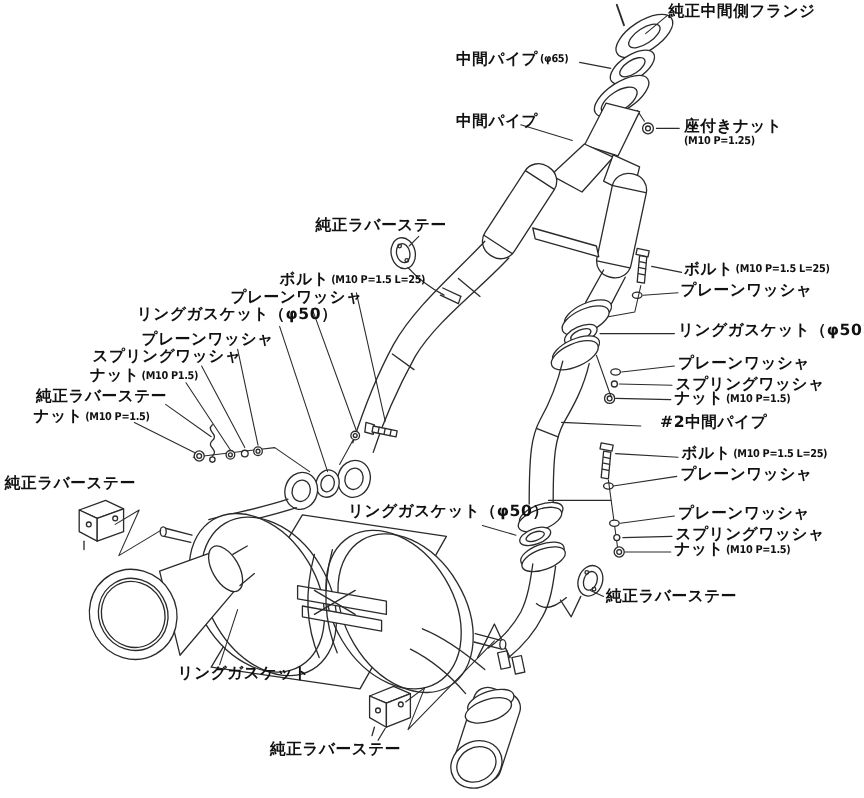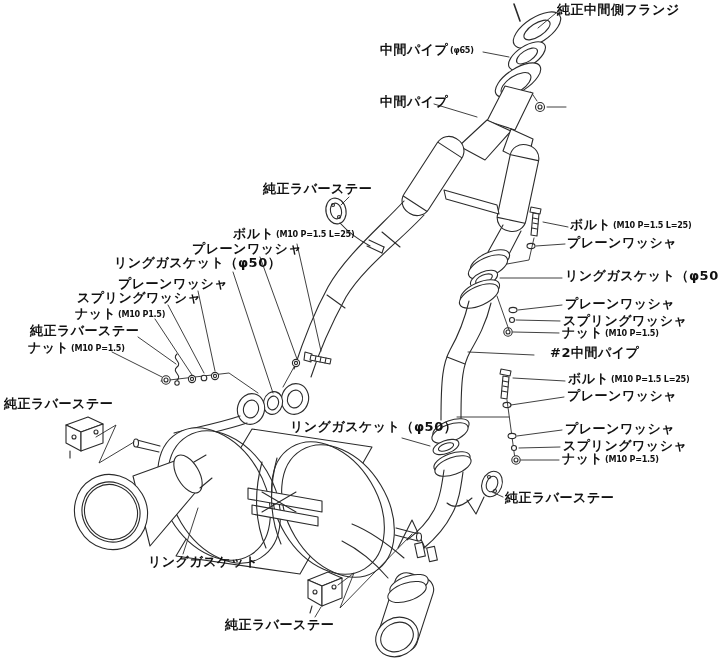--- a/index.html
+++ b/index.html
@@ -264,20 +264,21 @@
     <line x1="503" y1="497" x2="492" y2="492"></line>
     <line x1="183" y1="554" x2="198" y2="508"></line>
     <line x1="315" y1="617" x2="321" y2="607"></line>
     <line x1="402" y1="438" x2="430" y2="446"></line>
   </g>
 </svg>
 
 <div class="lbl" style="left:557px;top:3px"><span>純正中間側フランジ</span></div>
 <div class="lbl" style="left:380px;top:43px"><span>中間パイプ</span><span class="spec">(φ65)</span></div>
 <div class="lbl" style="left:380px;top:95px"><span>中間パイプ</span></div>
+<div class="lbl" style="left:570px;top:99px"><span>座付きナット</span><span class="spec blk">(M10 P=1.25)</span></div>
 <div class="lbl" style="left:263px;top:182px"><span>純正ラバーステー</span></div>
 
 <div class="lbl" style="left:233px;top:227px"><span>ボルト</span><span class="spec">(M10 P=1.5 L=25)</span></div>
 <div class="lbl" style="left:192px;top:242px"><span>プレーンワッシャ</span></div>
 <div class="lbl" style="left:114px;top:256px"><span>リングガスケット（φ50）</span></div>
 <div class="lbl" style="left:118px;top:277px"><span>プレーンワッシャ</span></div>
 <div class="lbl" style="left:77px;top:291px"><span>スプリングワッシャ</span></div>
 <div class="lbl" style="left:75px;top:307px"><span>ナット</span><span class="spec">(M10 P1.5)</span></div>
 <div class="lbl" style="left:30px;top:324px"><span>純正ラバーステー</span></div>
 <div class="lbl" style="left:28px;top:341px"><span>ナット</span><span class="spec">(M10 P=1.5)</span></div>

